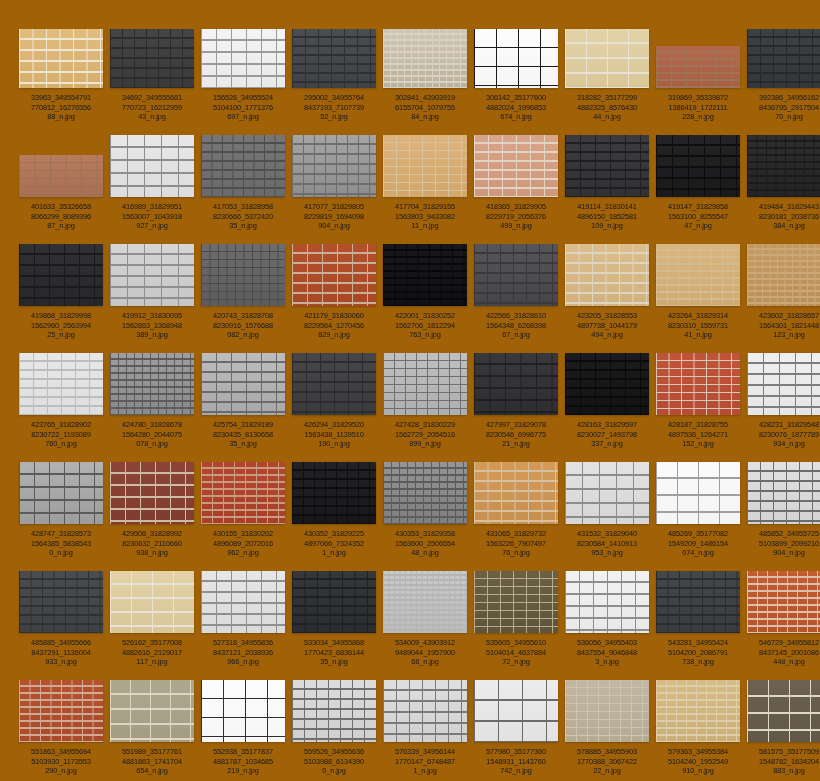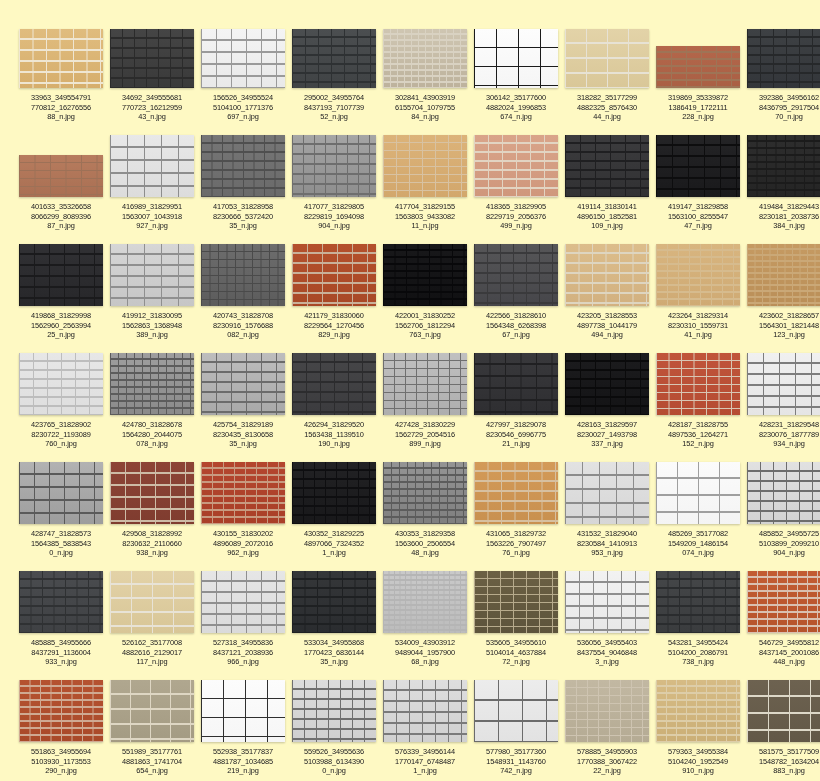--- a/index.html
+++ b/index.html
@@ -10,21 +10,21 @@
   body {
     width: 820px;
     height: 781px;
     font-family: "Liberation Sans", sans-serif;
     overflow: hidden;
   }
   #gallery {
     position: relative;
     width: 820px;
     height: 781px;
-    background: #fef9c3;
+    background: #a16207;
     padding: 0;
     box-sizing: border-box;
   }
   .grid {
     display: grid;
     grid-template-columns: repeat(9, 86px);
     column-gap: 5px;
     row-gap: 0px;
     padding-top: 28px;
     padding-left: 18px;

